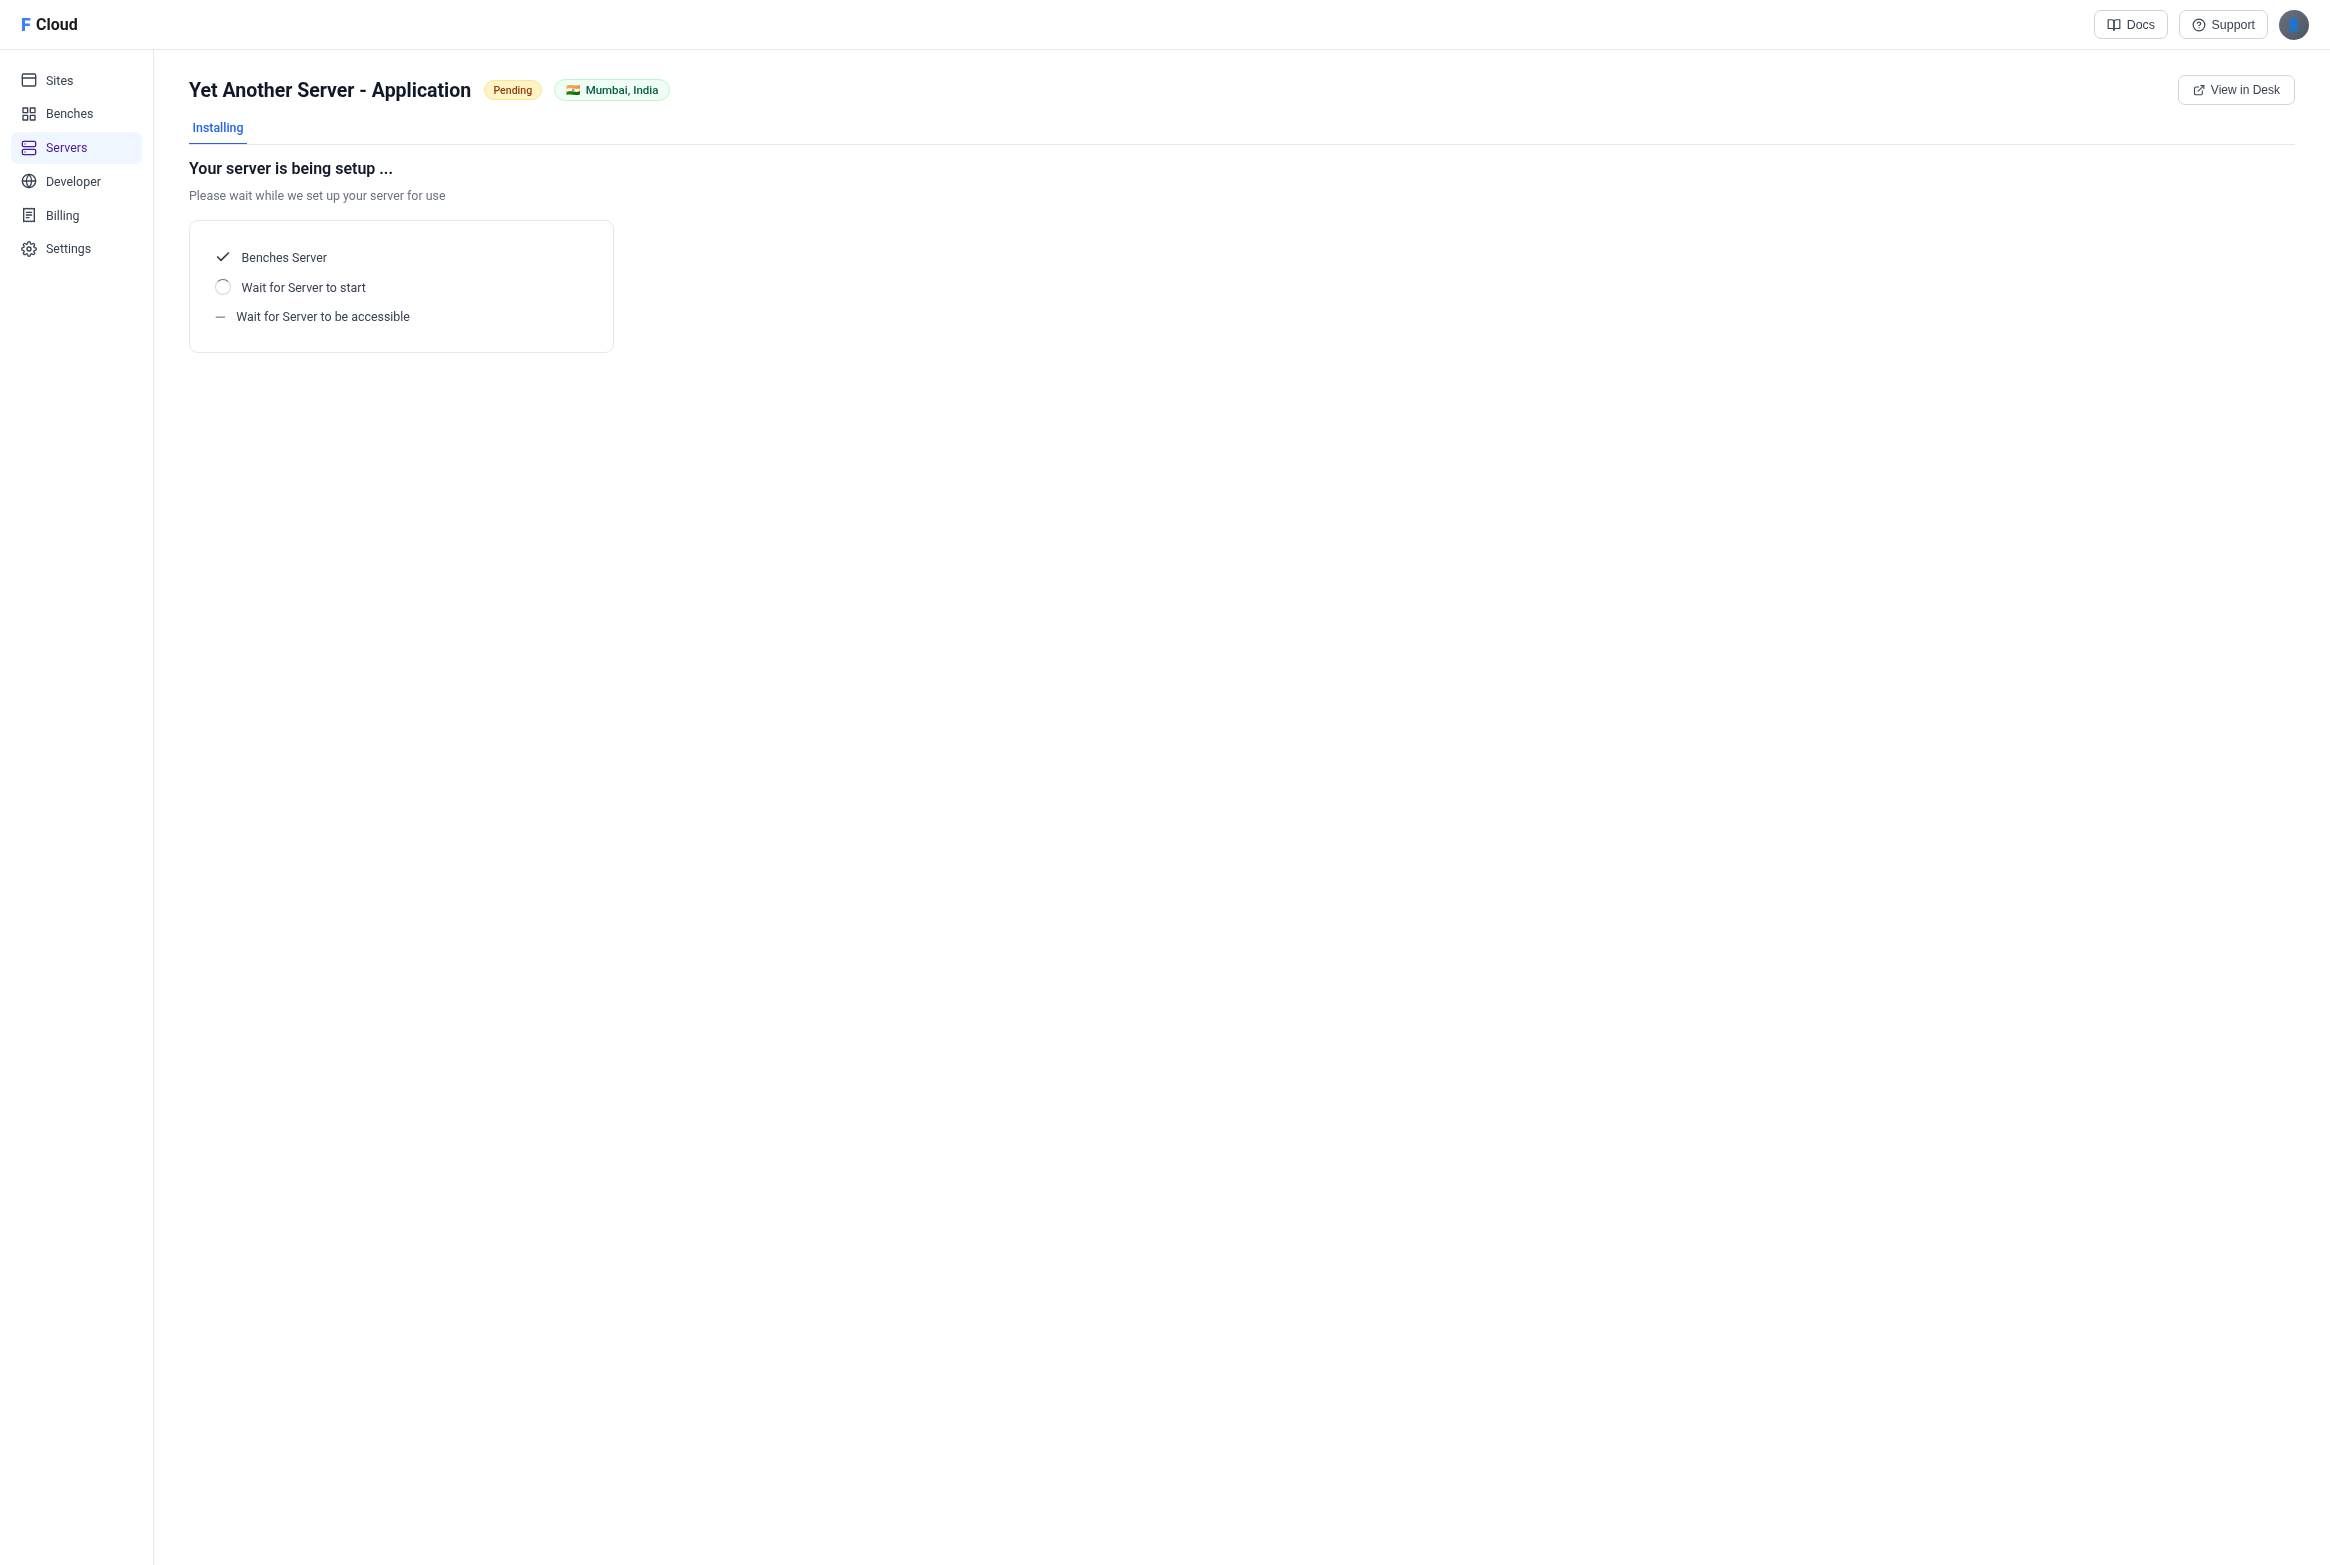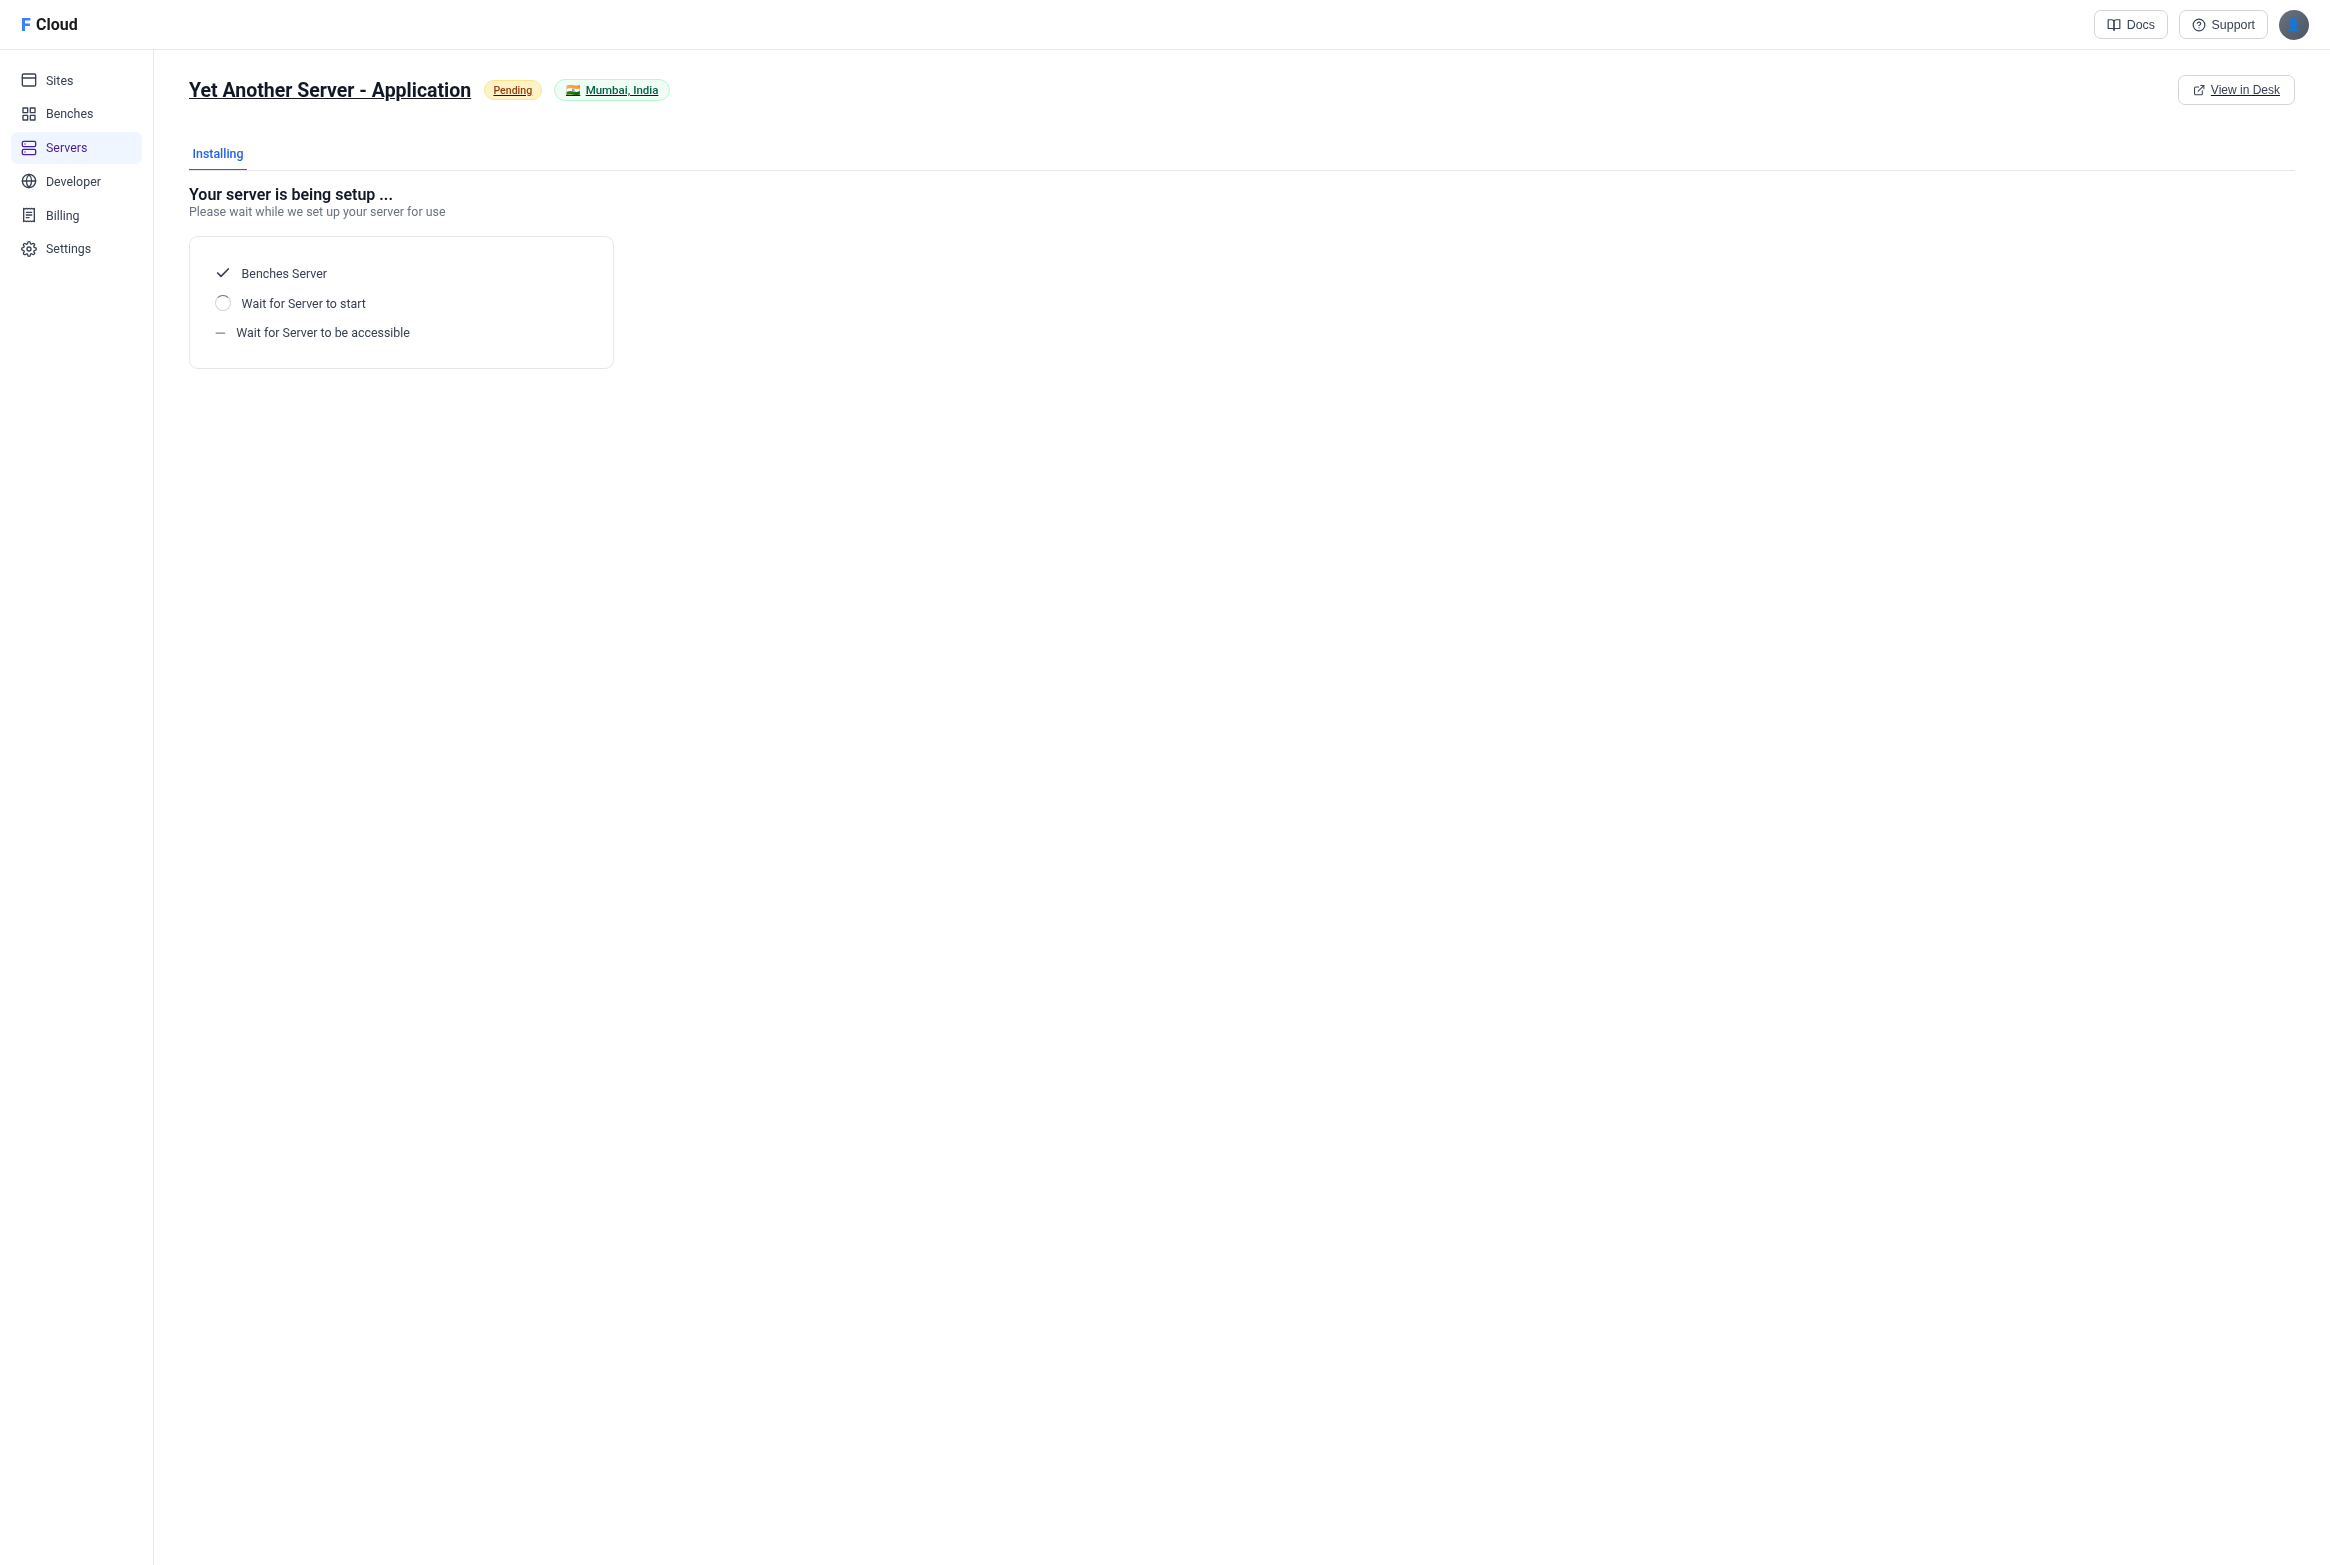--- a/index.html
+++ b/index.html
@@ -43,21 +43,21 @@
     .main { flex: 1; padding: 25px 35px; overflow-y: auto; }
 
     
     .back-link {
       display: flex; align-items: center; gap: 5.3px;
       font-size: 12.4px; color: #6b7280; cursor: pointer; margin-bottom: 14px;
       text-decoration: none;
     }
 
     
-    .page-header { display: flex; align-items: center; justify-content: space-between; margin-bottom: 31px; text-decoration: underline; }
+    .page-header { display: flex; align-items: center; justify-content: space-between; margin-bottom: 5px; }
     .page-header-left { display: flex; align-items: center; gap: 12.4px; }
     .page-title { font-size: 19.5px; font-weight: 700; color: #111827; }
 
     
     .badge-pending {
       padding: 2.7px 8.8px; border-radius: 17.7px; font-size: 10.6px; font-weight: 500;
       background: #fef3c7; color: #92400e; border: 0.9px solid #fde68a;
     }
     .badge-location {
       display: flex; align-items: center; gap: 5.3px;
@@ -74,21 +74,21 @@
 
     
     .tabs { display: flex; border-bottom: 0.9px solid #e5e7eb; margin-bottom: 14px; }
     .tab {
       padding: 8.8px 3.5px; margin-right: 21px; font-size: 12.4px; font-weight: 500;
       color: #6b7280; cursor: pointer; border-bottom: 1.8px solid transparent; position: relative; bottom: -0.9px;
     }
     .tab.active { color: #2563eb; border-bottom-color: #2563eb; }
 
     
-    .setup-heading { font-size: 16px; font-weight: 600; color: #111827; margin-bottom: 0; }
+    .setup-heading { font-size: 16px; font-weight: 600; color: #111827; margin-bottom: 10px; }
     .setup-sub { font-size: 12.4px; color: #6b7280; margin-bottom: 17.7px; }
 
     .steps-card {
       border: 0.9px solid #e5e7eb; border-radius: 8.8px; padding: 21px 25px;
       max-width: 425px; background: #fff;
     }
     .step-item { display: flex; align-items: center; gap: 10.6px; padding: 7px 0; font-size: 12.4px; color: #374151; }
     .step-icon-spinner {
       width: 16px; height: 16px; border-radius: 50%;
       border: 1.8px solid #d1d5db; border-top-color: #6b7280;

